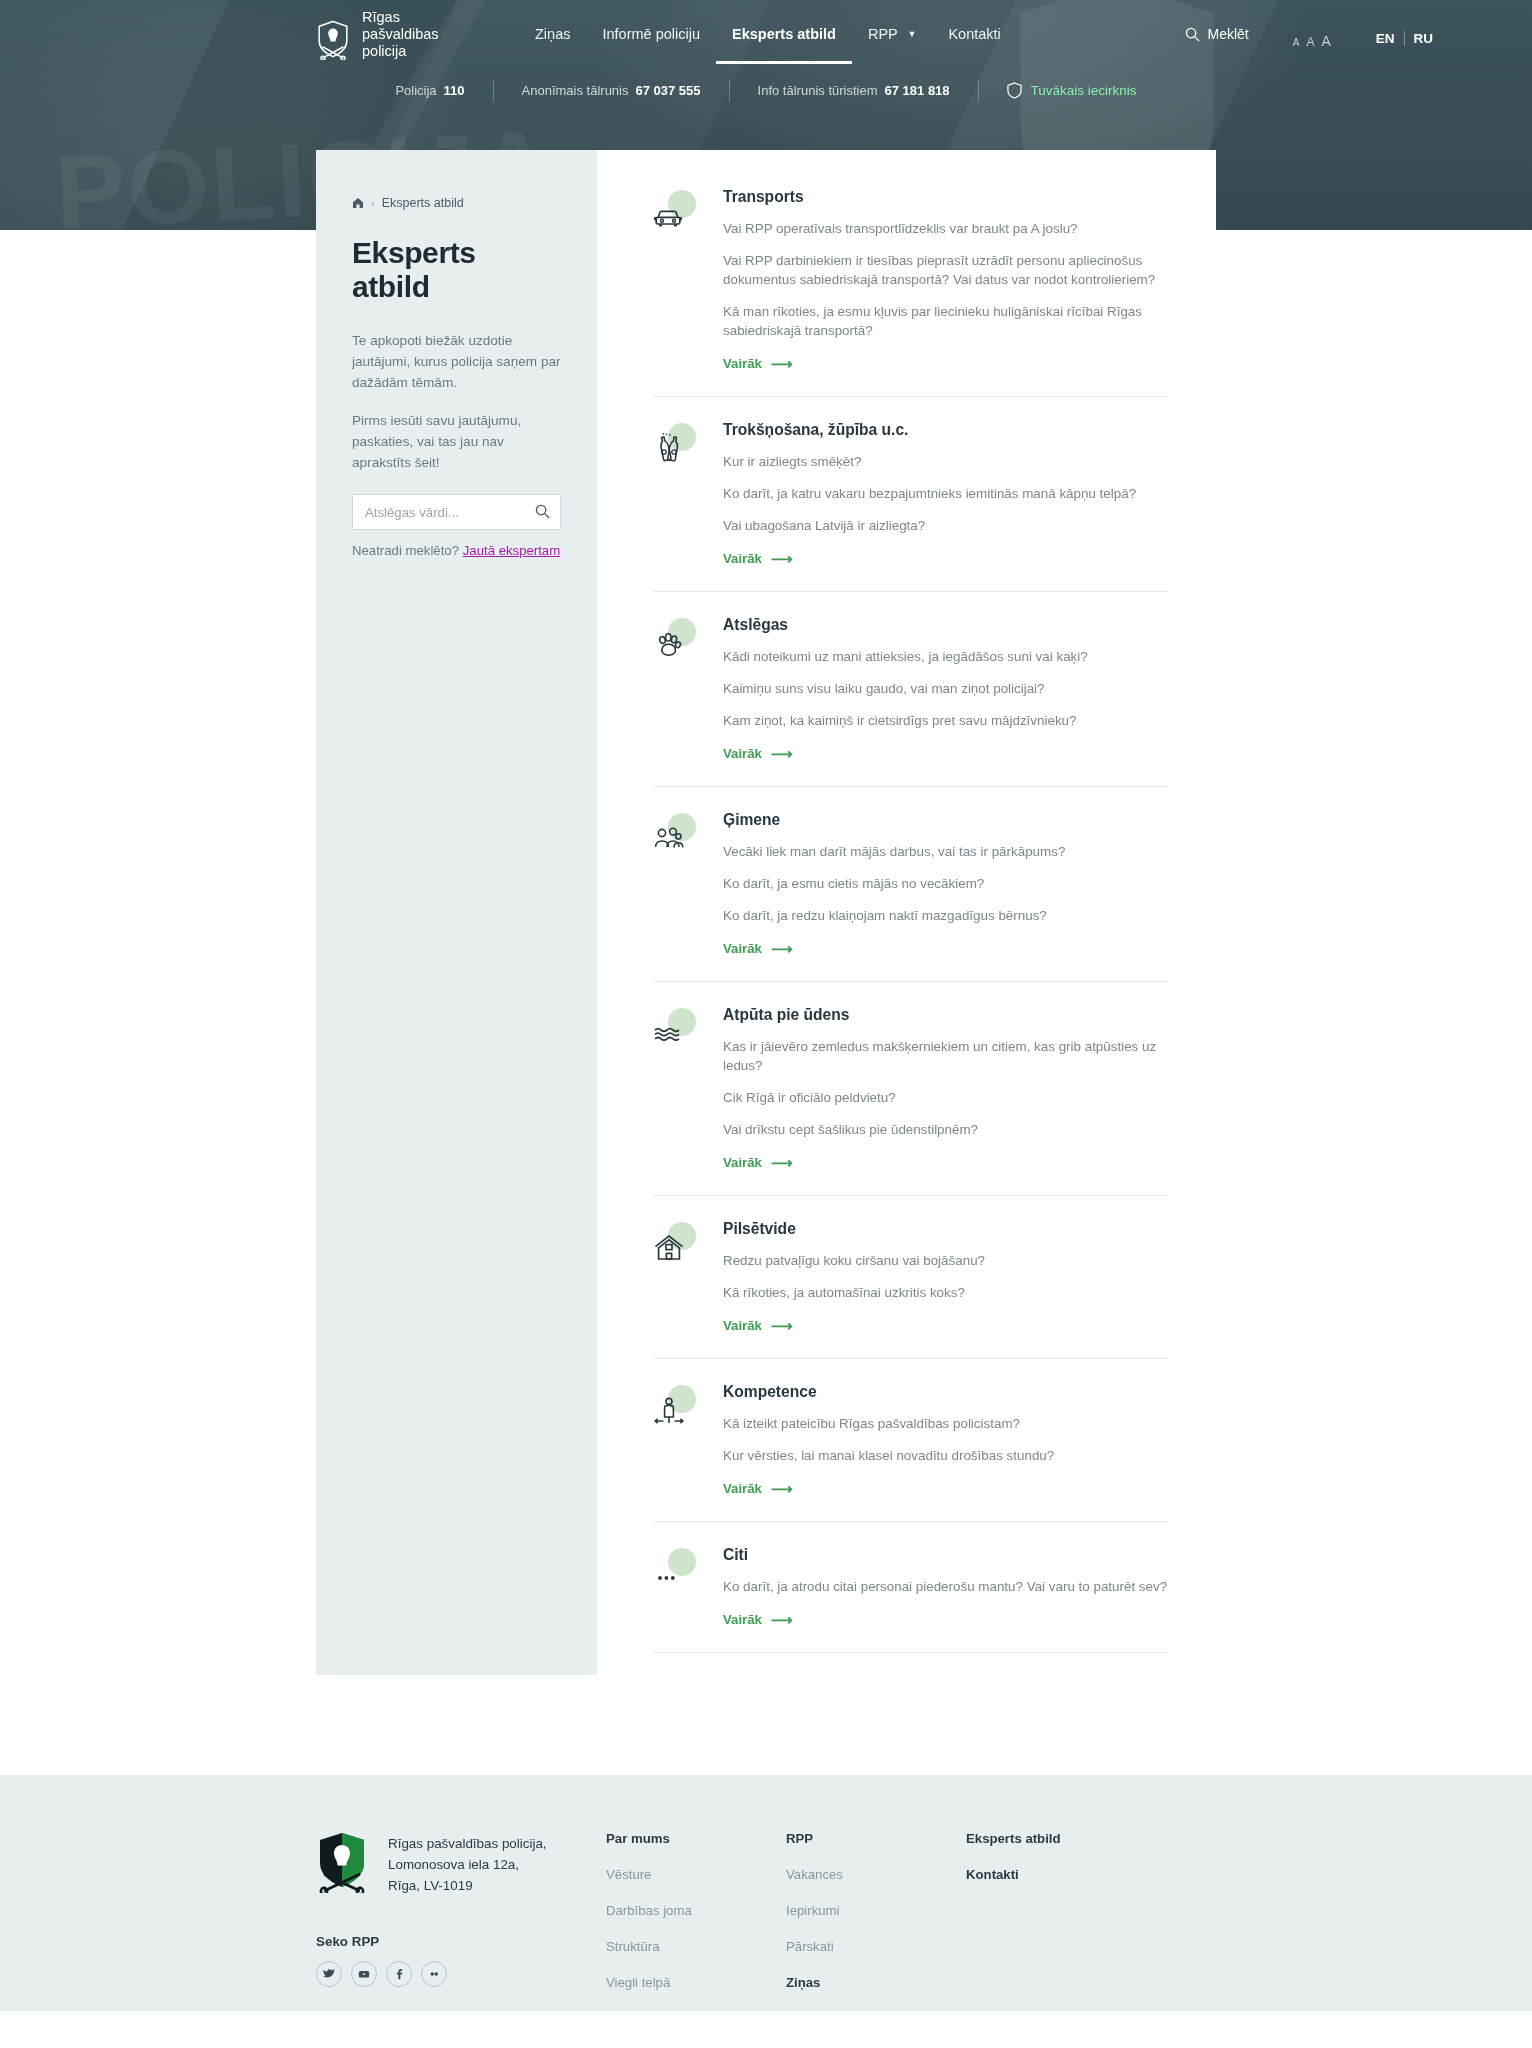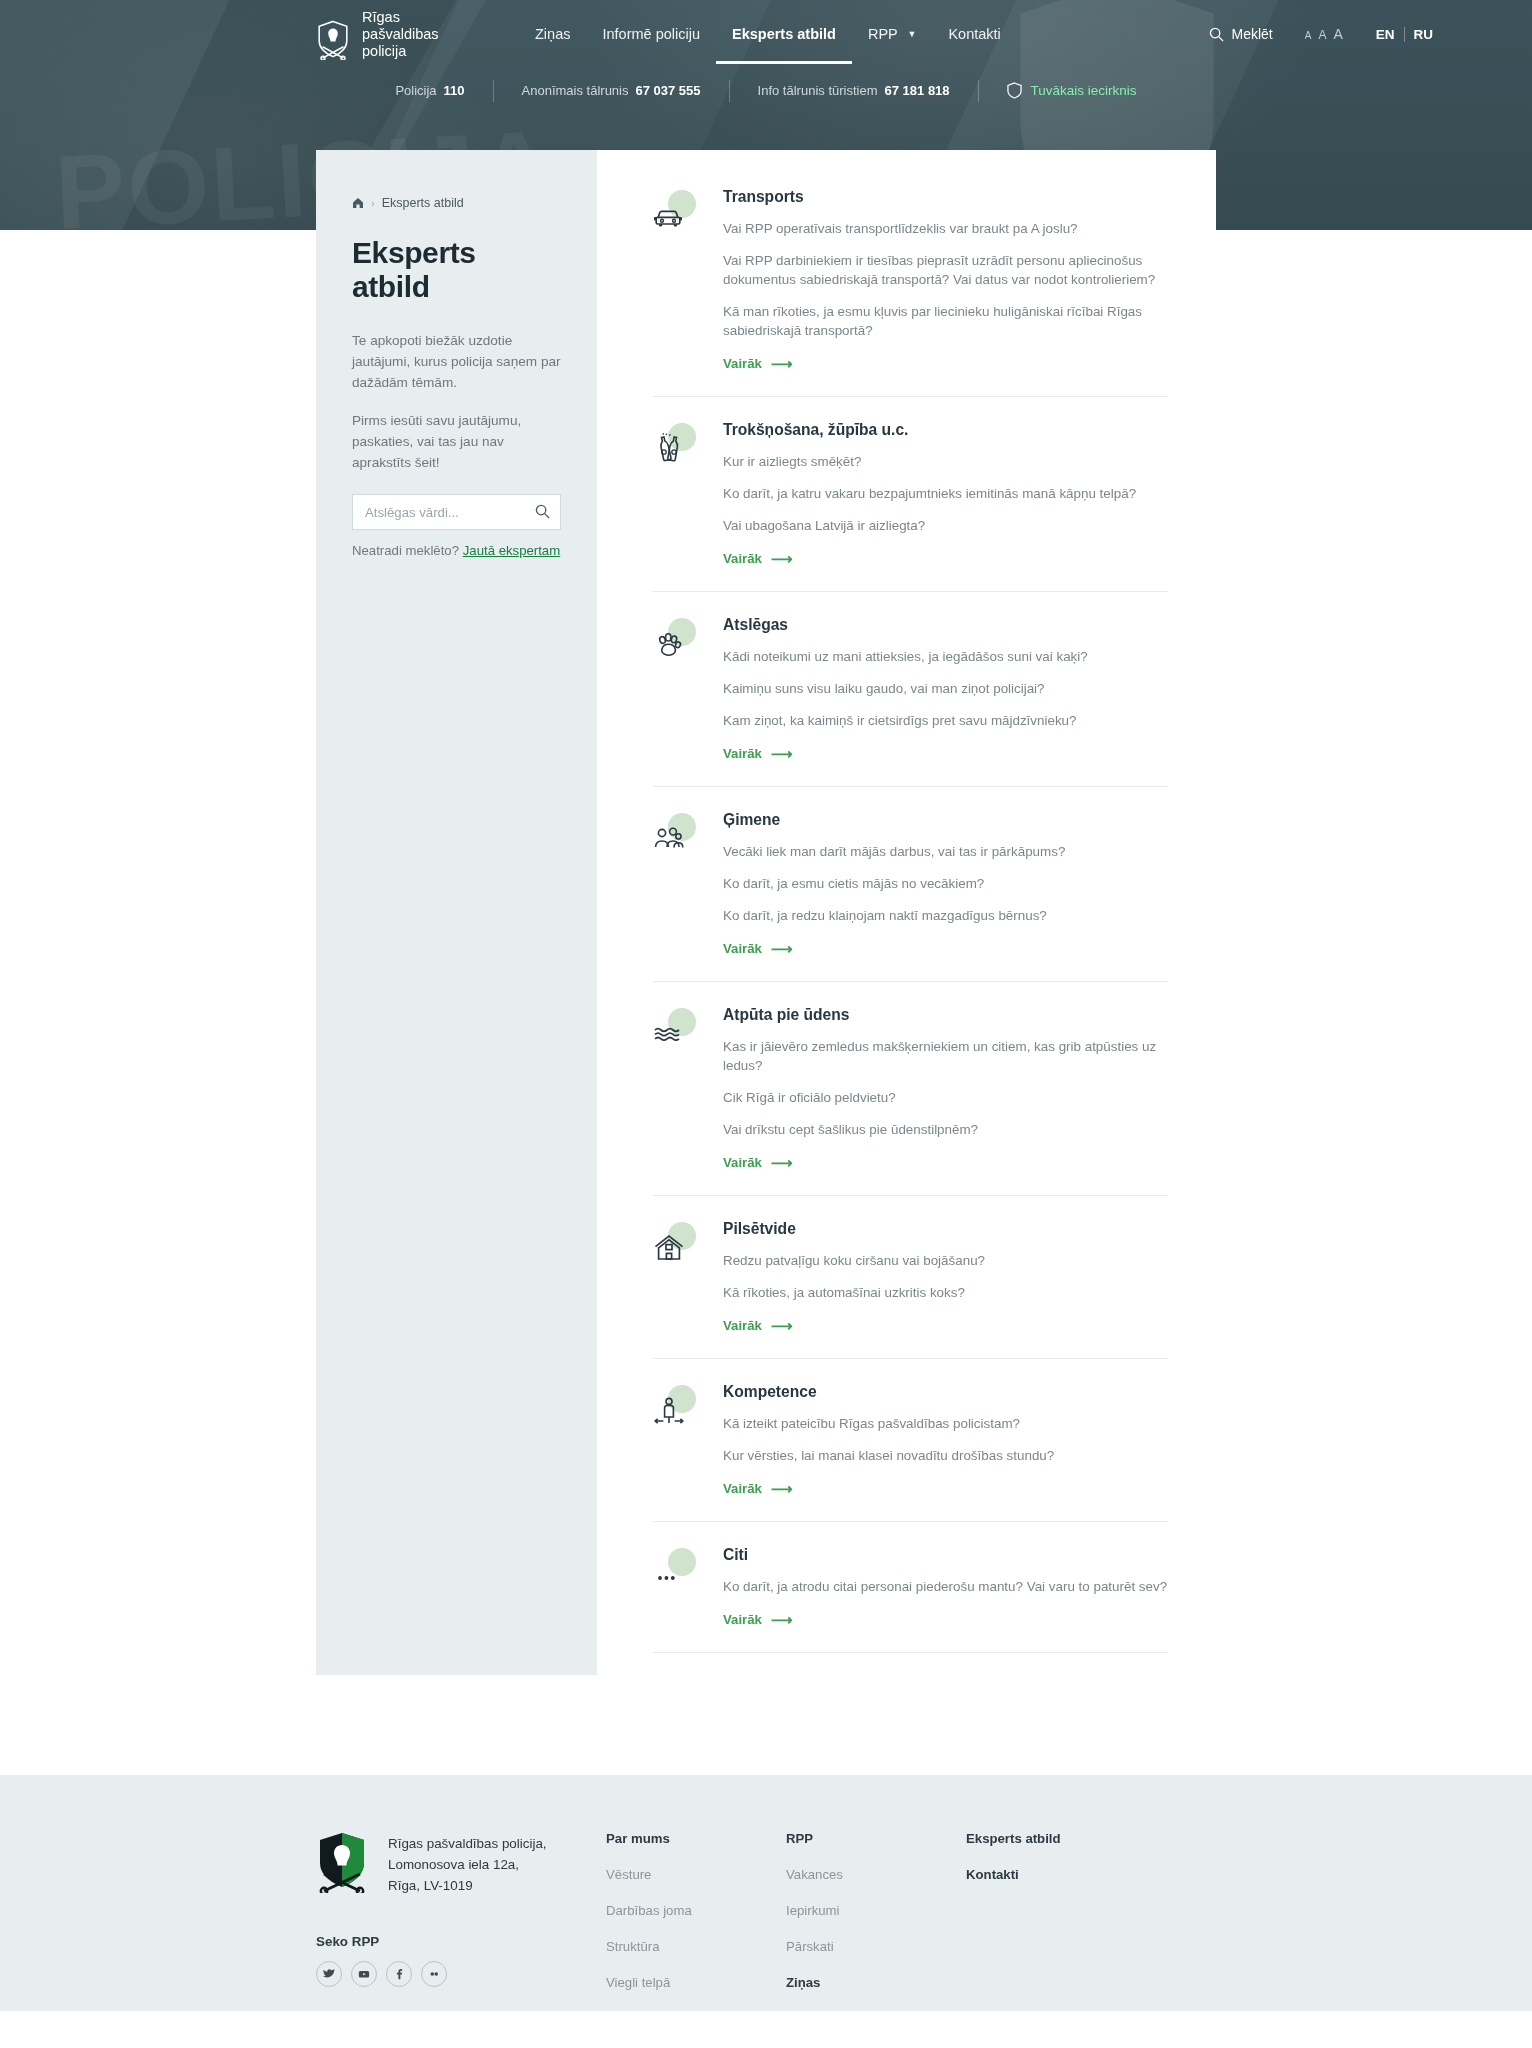--- a/index.html
+++ b/index.html
@@ -89,21 +89,21 @@
     box-shadow: inset 0 -3px 0 0 #ffffff;
   }
   .nav-link .caret {
     display: inline-block;
     margin-left: 6px;
     font-size: 9px;
     vertical-align: 2px;
   }
   .nav-right {
     margin-left: auto;
-    display: flex; align-items: center; gap: 0;
+    display: flex; align-items: flex-end; gap: 12px;
   }
   .search-btn {
     display: flex; align-items: center; gap: 7px;
     color: #ffffff; font-size: 14px; cursor: pointer;
     padding: 6px 10px;
   }
   .search-btn svg { width: 15px; height: 15px; }
   .fontsizes {
     display: flex; align-items: flex-end; gap: 7px;
     color: #c3ced2; margin-left: 22px; cursor: pointer;
@@ -185,21 +185,21 @@
     font-family: "Liberation Sans", sans-serif;
     outline: none;
   }
   .search-field input::placeholder { color: #9aa6ab; }
   .search-field .mag {
     position: absolute; right: 11px; top: 10px;
     width: 15px; height: 15px; cursor: pointer;
   }
   .side-note { font-size: 13.2px; color: #6c7a80; }
   .side-note a {
-    color: #15803d; text-decoration: underline; cursor: pointer;
+    color: #a21caf; text-decoration: underline; cursor: pointer;
   }
 
   .main-card {
     flex: 1 1 auto;
     background: #ffffff;
     padding: 38px 48px 22px 56px;
   }
 
   
   .cat {

